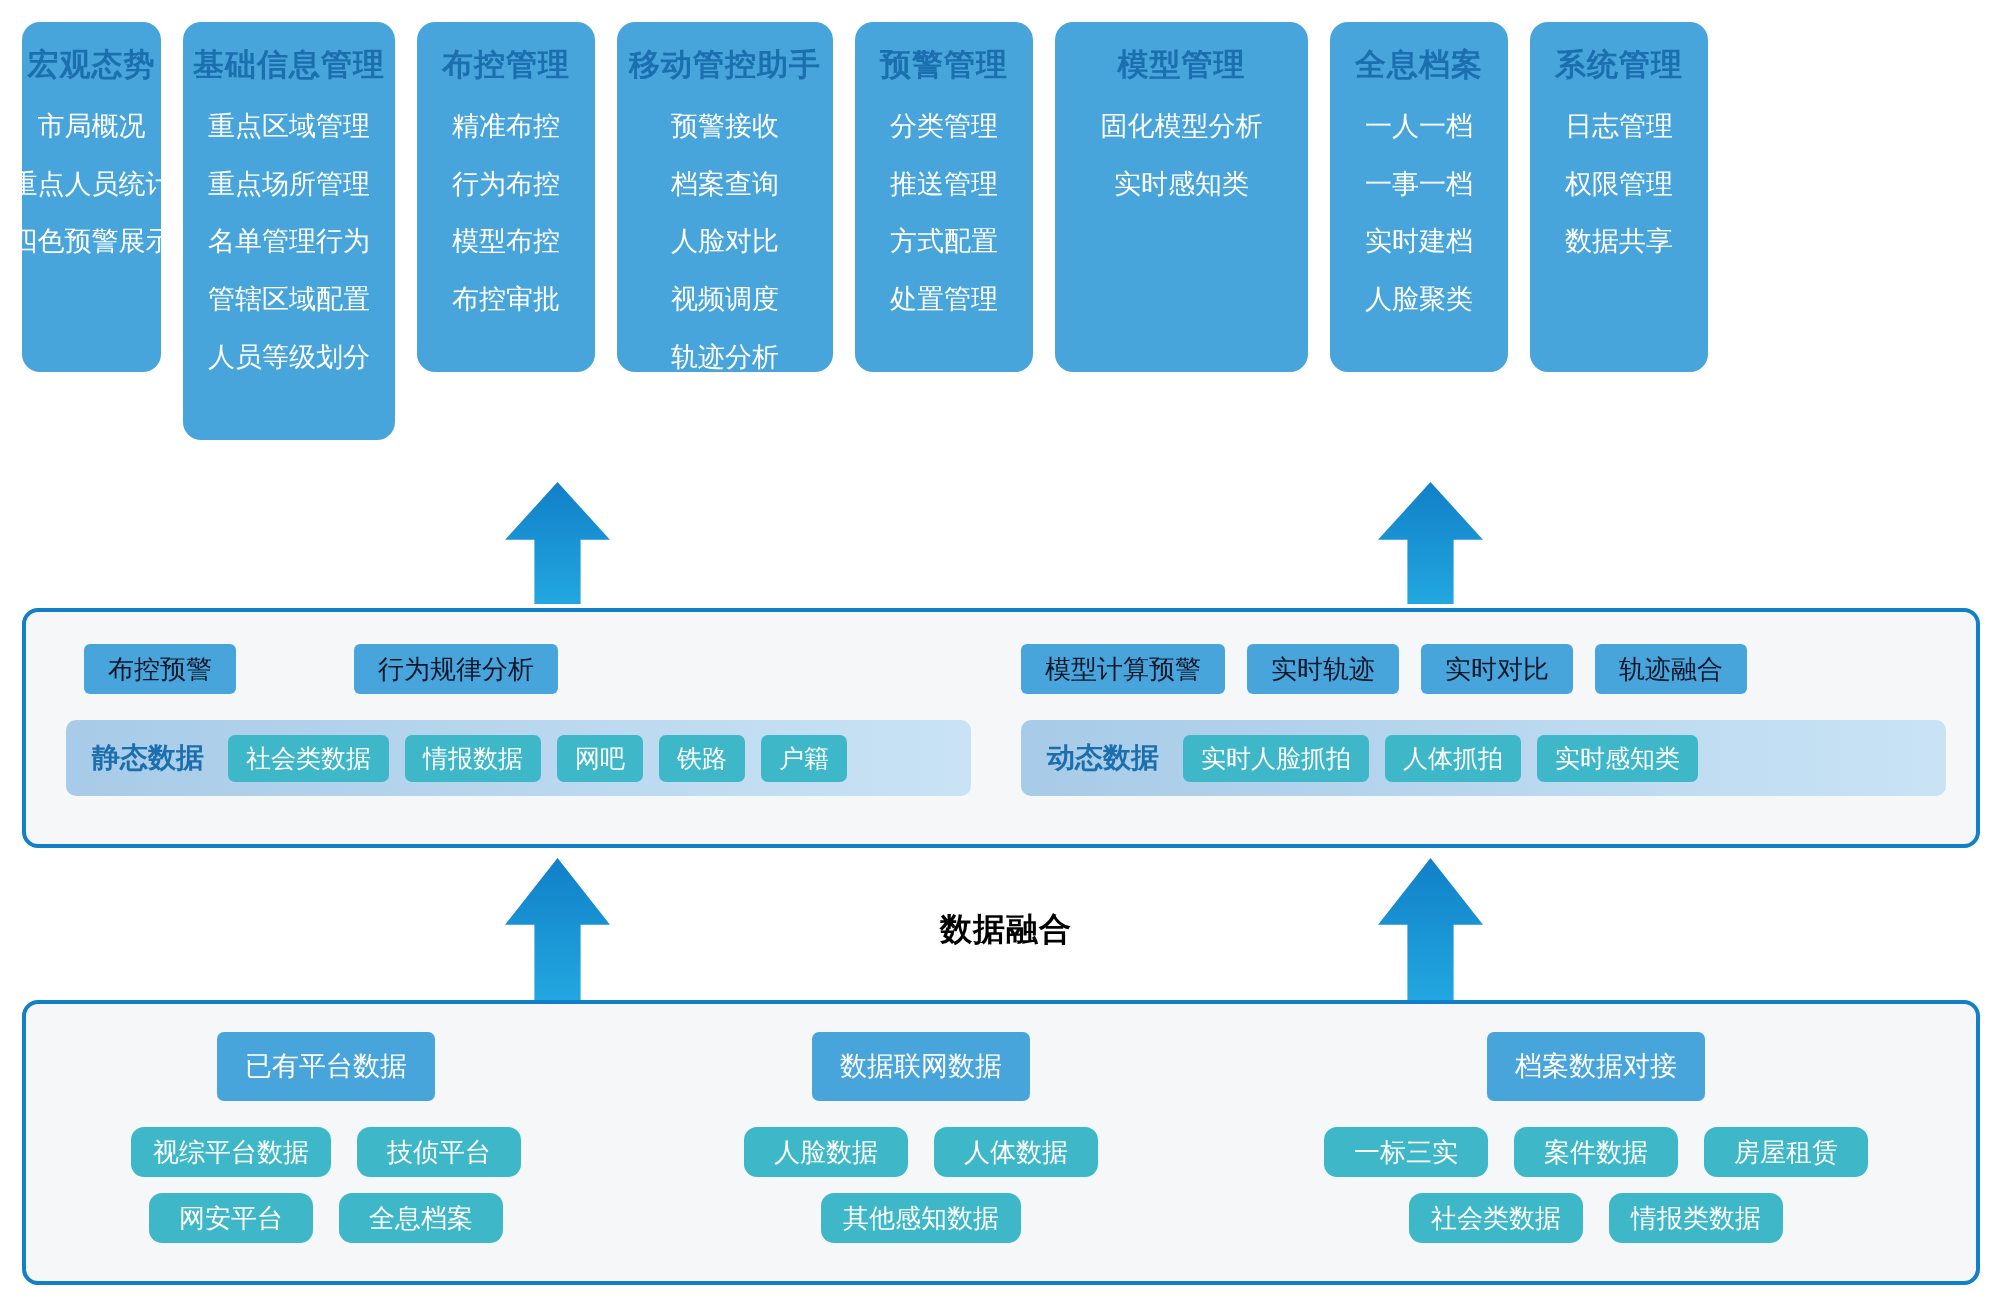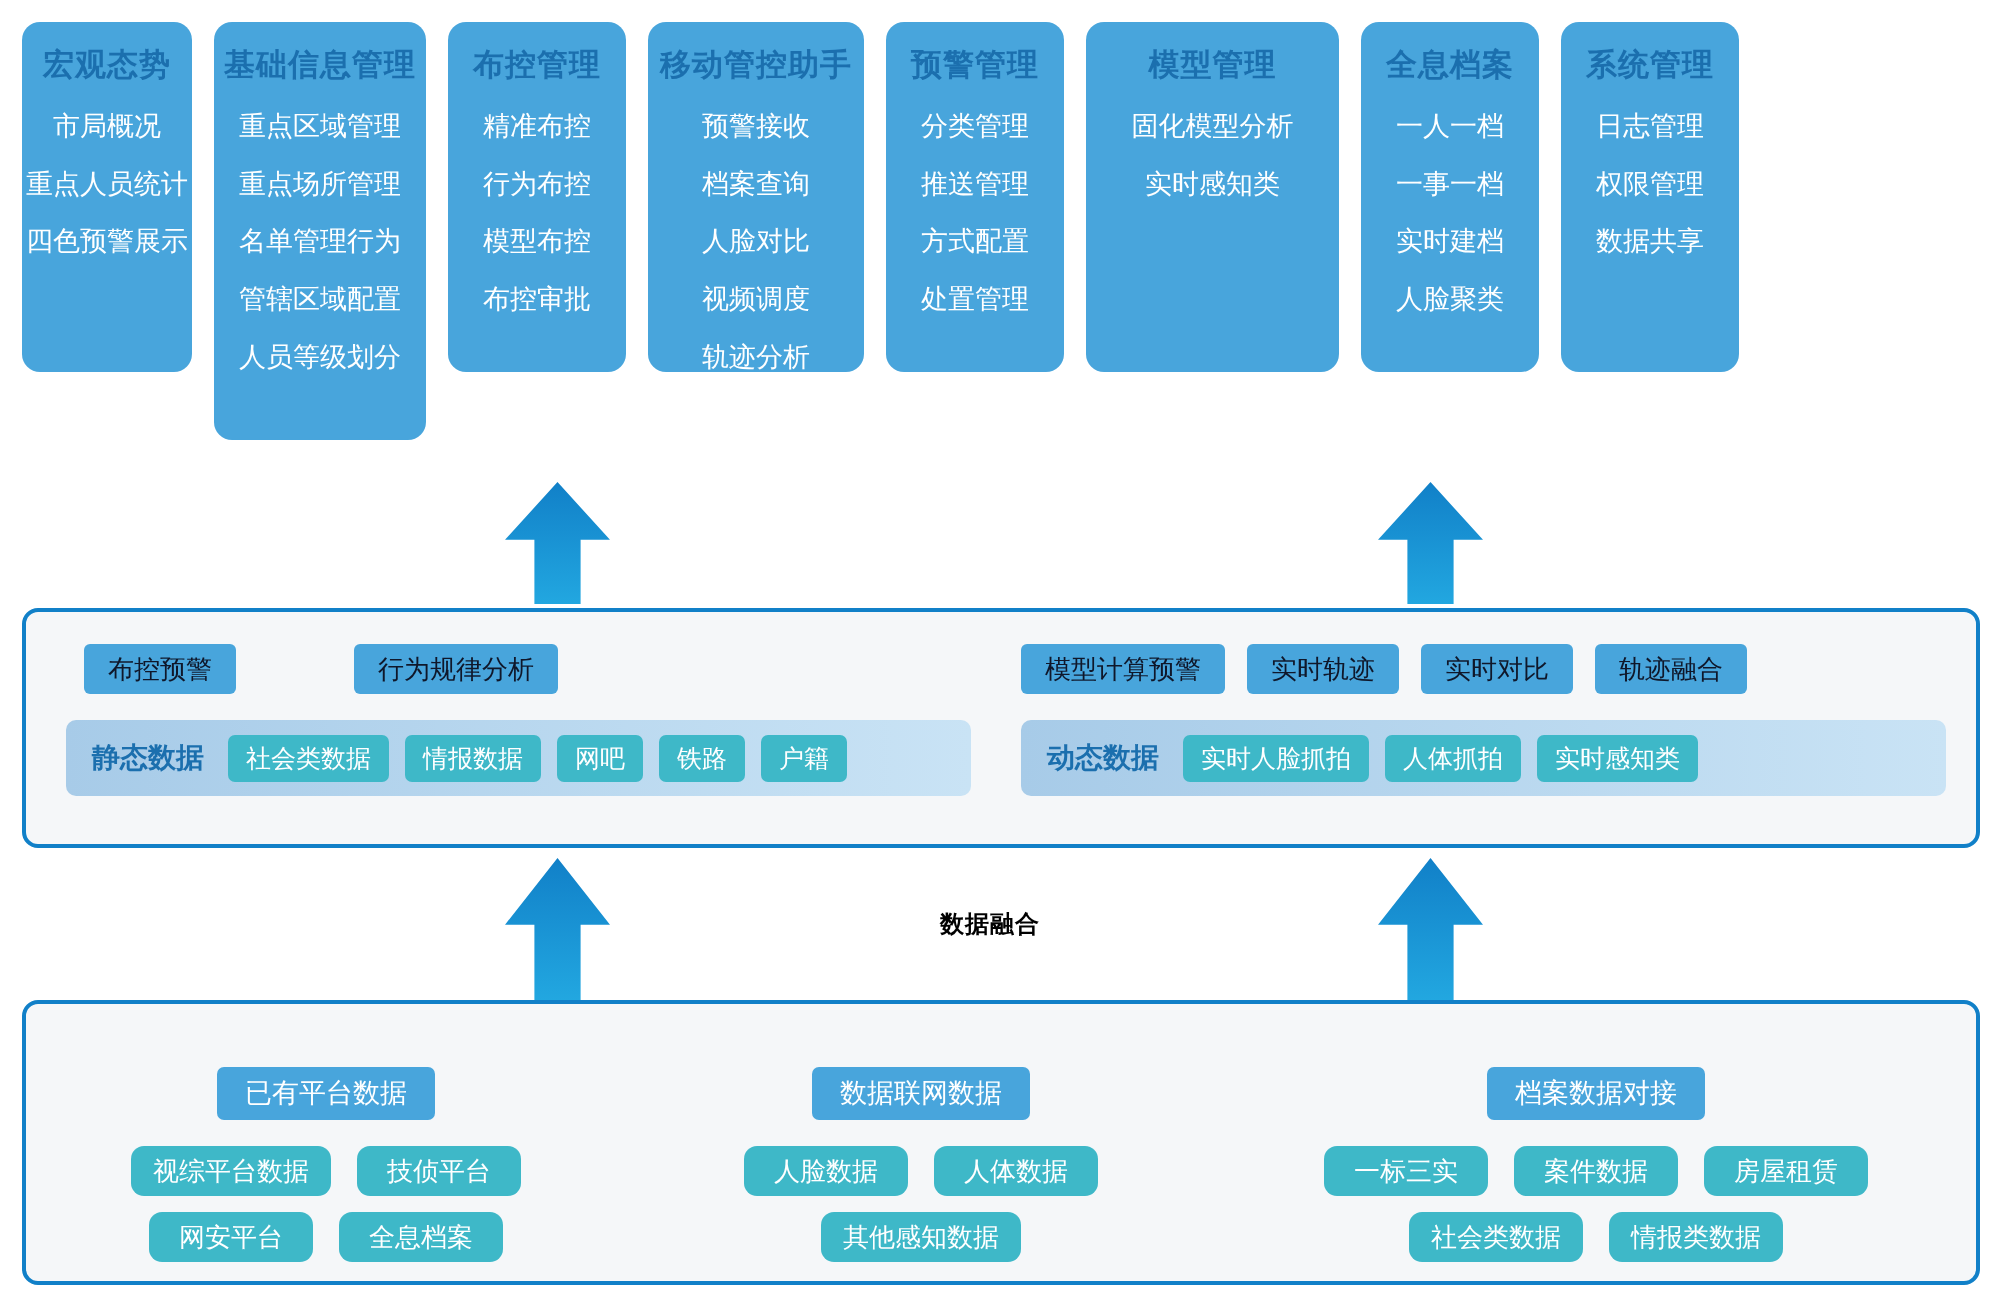--- a/index.html
+++ b/index.html
@@ -131,21 +131,21 @@
     padding: 11px 18px;
     white-space: nowrap;
     line-height: 1.0;
   }
 
   
   #fusion-label {
     position: absolute;
     left: 940px;
     top: 908px;
-    font-size: 24px;
+    font-size: 32px;
     font-weight: bold;
     color: #000000;
     letter-spacing: 1px;
     white-space: nowrap;
   }
 
   
   #bottom-panel {
     position: absolute;
     left: 22px;
@@ -167,46 +167,45 @@
   }
   .source-group.g1 { width: 600px; }
   .source-group.g2 { width: 590px; }
   .source-group.g3 { width: 760px; }
 
   .group-header {
     background: #48A5DC;
     color: #ffffff;
     font-size: 27px;
     border-radius: 7px;
-    padding: 13px 28px;
+    padding: 21px 28px;
     white-space: nowrap;
     margin-bottom: 26px;
     line-height: 1.0;
-    margin-top: 35px;
   }
   .chip-rows { display: flex; flex-direction: column; gap: 16px; width: 100%; align-items: center; }
   .chip-row { display: flex; gap: 26px; justify-content: center; }
   .source-chip {
     background: #3EB8C8;
     color: #ffffff;
     font-size: 26px;
     border-radius: 13px;
     padding: 12px 22px;
     white-space: nowrap;
     text-align: center;
     min-width: 120px;
     line-height: 1.0;
   }
 </style>
 </head>
 <body>
 
 <div id="top-columns">
 
-  <div class="module-card" style="width:170px;height:350px;">
+  <div class="module-card" style="width:139px;height:350px;">
     <div class="module-title">宏观态势</div>
     <div class="module-item">市局概况</div>
     <div class="module-item">重点人员统计</div>
     <div class="module-item">四色预警展示</div>
   </div>
 
   <div class="module-card" style="width:212px;height:418px;">
     <div class="module-title">基础信息管理</div>
     <div class="module-item">重点区域管理</div>
     <div class="module-item">重点场所管理</div>

